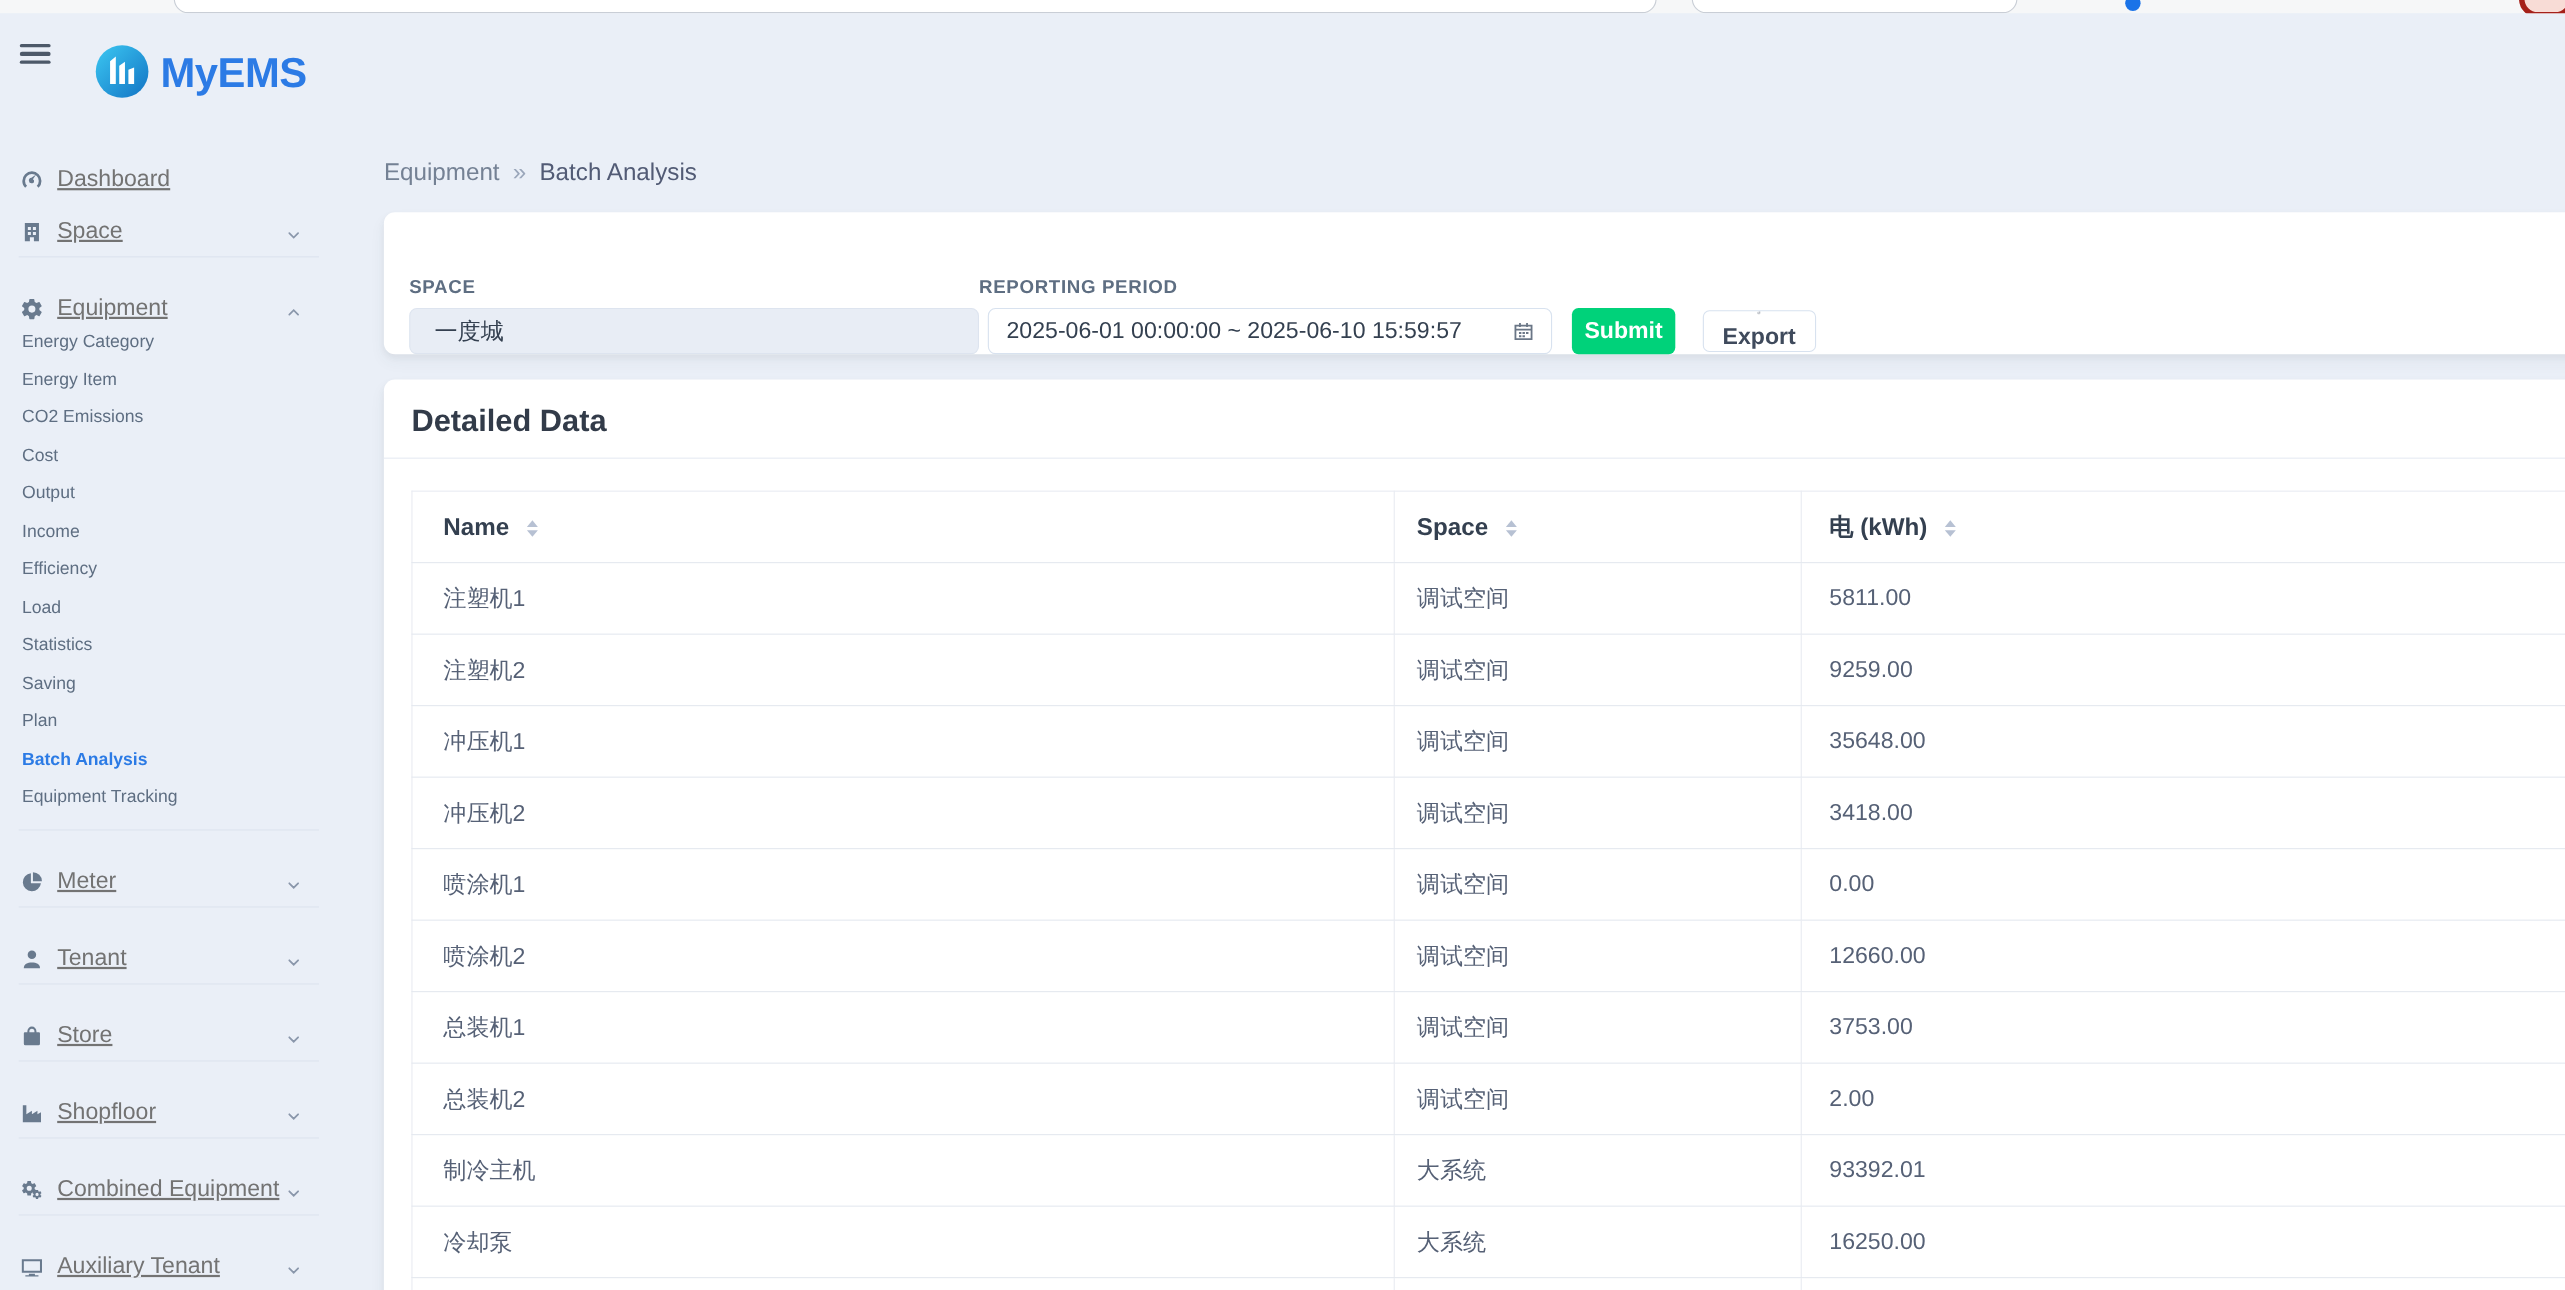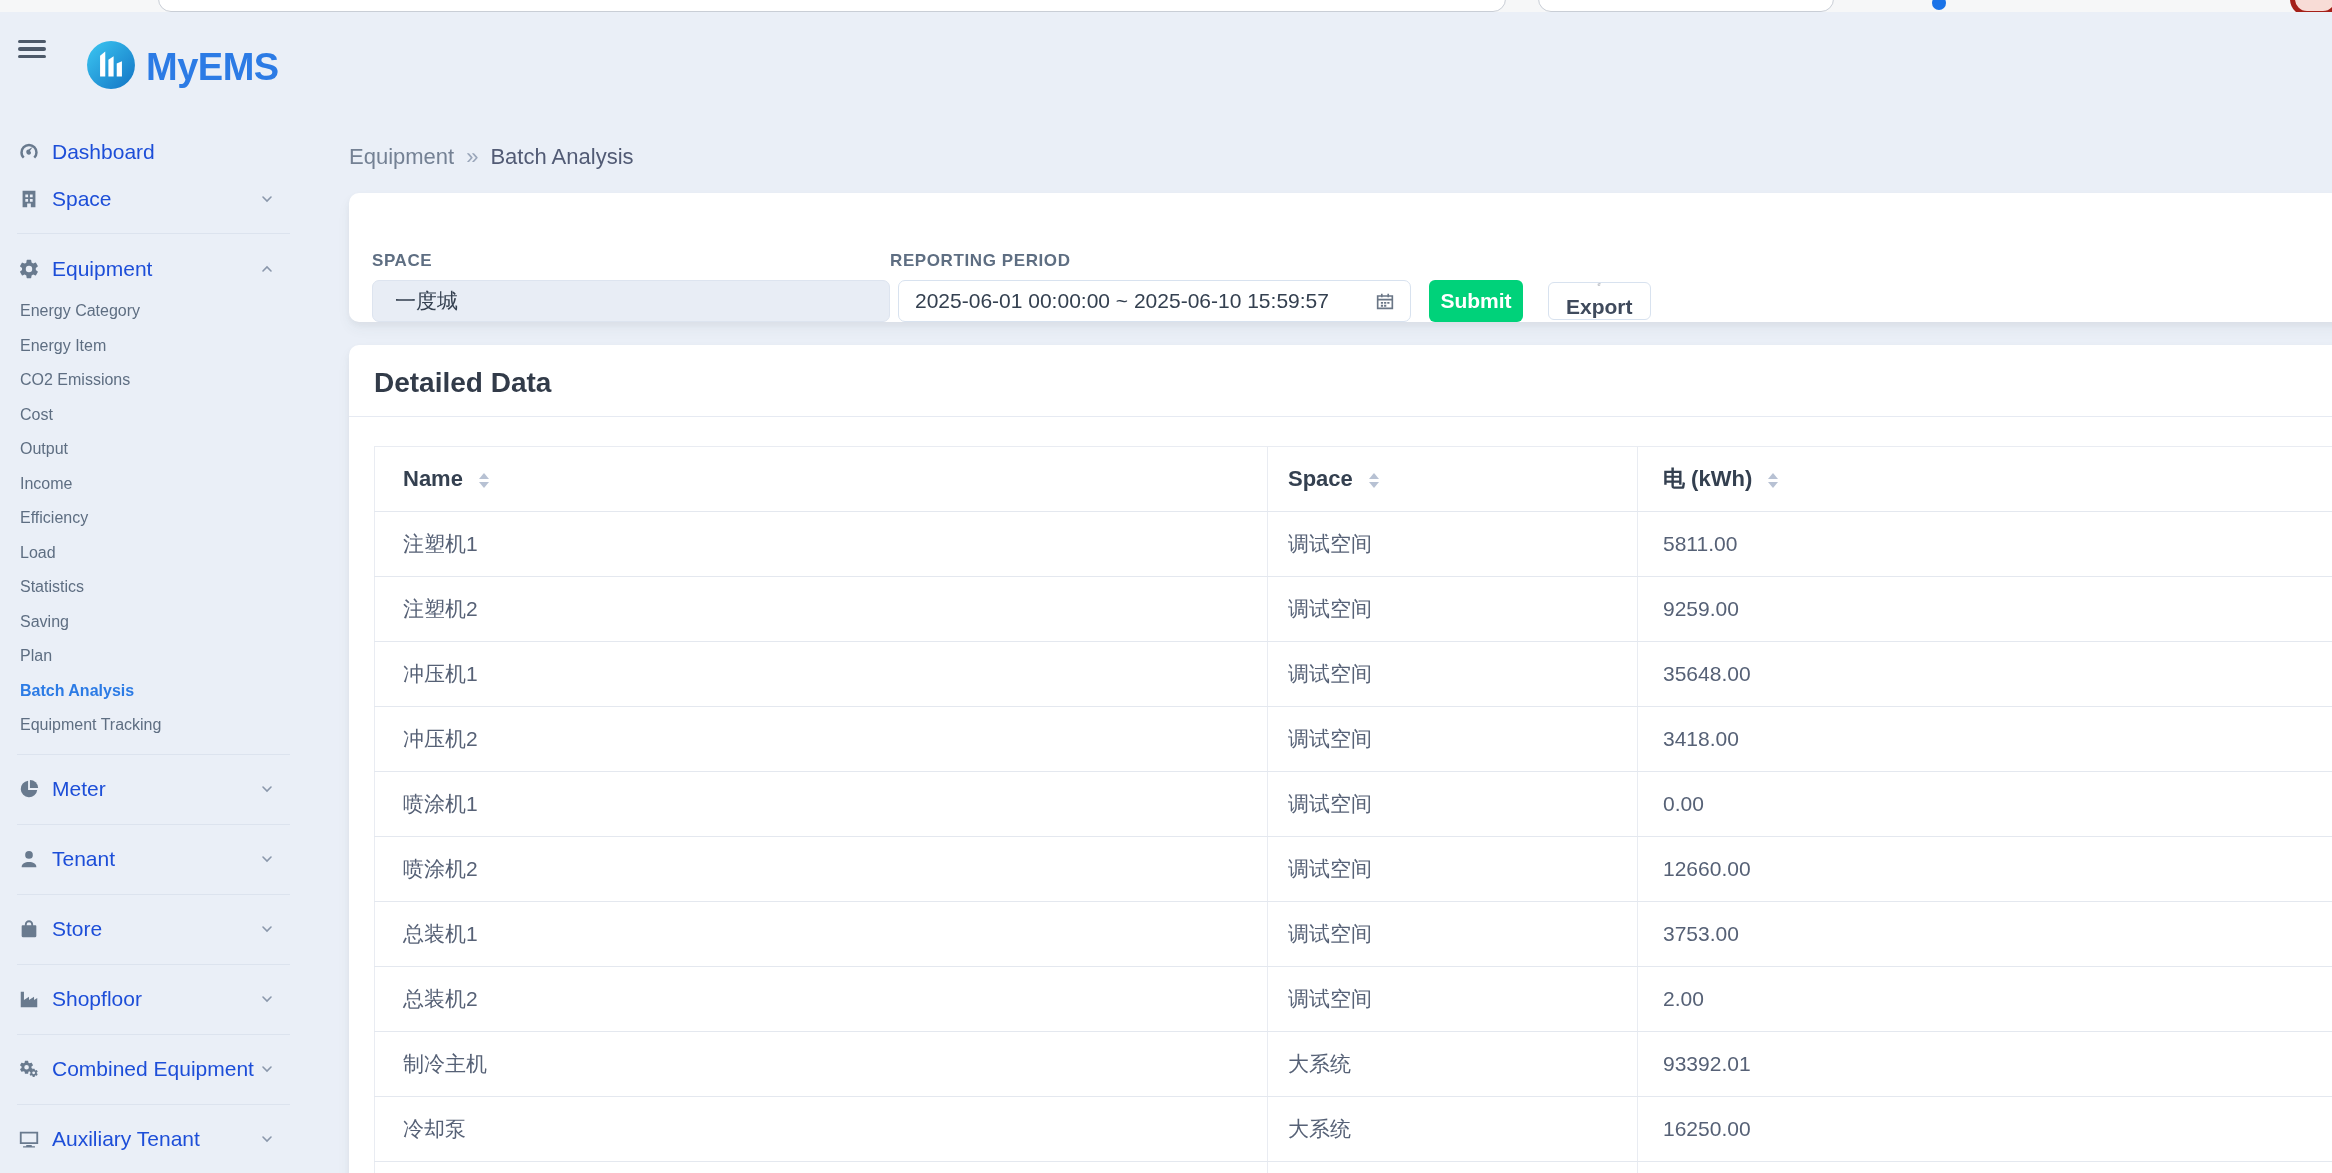--- a/index.html
+++ b/index.html
@@ -23,21 +23,21 @@
 
   
   .sidebar { width: 300px; flex: 0 0 300px; padding-top: 28px; overflow: hidden; }
   .sidebar-header { display: flex; align-items: flex-start; padding-left: 18px; height: 60px; }
   .hamburger { width: 28px; display: flex; flex-direction: column; gap: 4px; background: none; border: none; cursor: pointer; }
   .hamburger span { display: block; height: 3.4px; width: 28px; border-radius: 2px; background: #4d5969; }
   .brand { display: flex; align-items: center; margin-left: 40px; text-decoration: none; }
   .brand-text { margin-left: 10px; font-size: 38px; font-weight: 800; letter-spacing: -0.5px; color: #2c7be5; }
 
   nav { margin-top: 28px; }
-  .nav-item { height: 47px; display: flex; align-items: center; padding: 0 25px 0 18px; cursor: pointer; color: #1d4ed8; }
+  .nav-item { height: 47px; display: flex; align-items: flex-end; padding: 0 25px 0 18px; cursor: pointer; color: #737373; text-decoration: underline; }
   .nicon { width: 22px; height: 22px; flex: 0 0 22px; margin-right: 12px; color: #697a8e; }
   .nicon svg { width: 22px; height: 22px; display: block; }
   .nlabel { font-size: 21px; font-weight: 500; white-space: nowrap; }
   .chev { margin-left: auto; width: 16px; height: 16px; color: #8a97ab; }
   .chev svg { width: 16px; height: 16px; display: block; }
   .chev.up svg { transform: rotate(180deg); }
   .sub-list { margin: 2px 0 8px 0; }
   .sub-item { height: 34.5px; display: flex; align-items: center; padding-left: 20px; font-size: 16px; font-weight: 500; color: #5e6e82; cursor: pointer; white-space: nowrap; }
   .sub-item.active { color: #2c7be5; font-weight: 600; }
   .sdivider { height: 1px; background: #dce3ee; margin: 11px 10px 11px 17px; }

